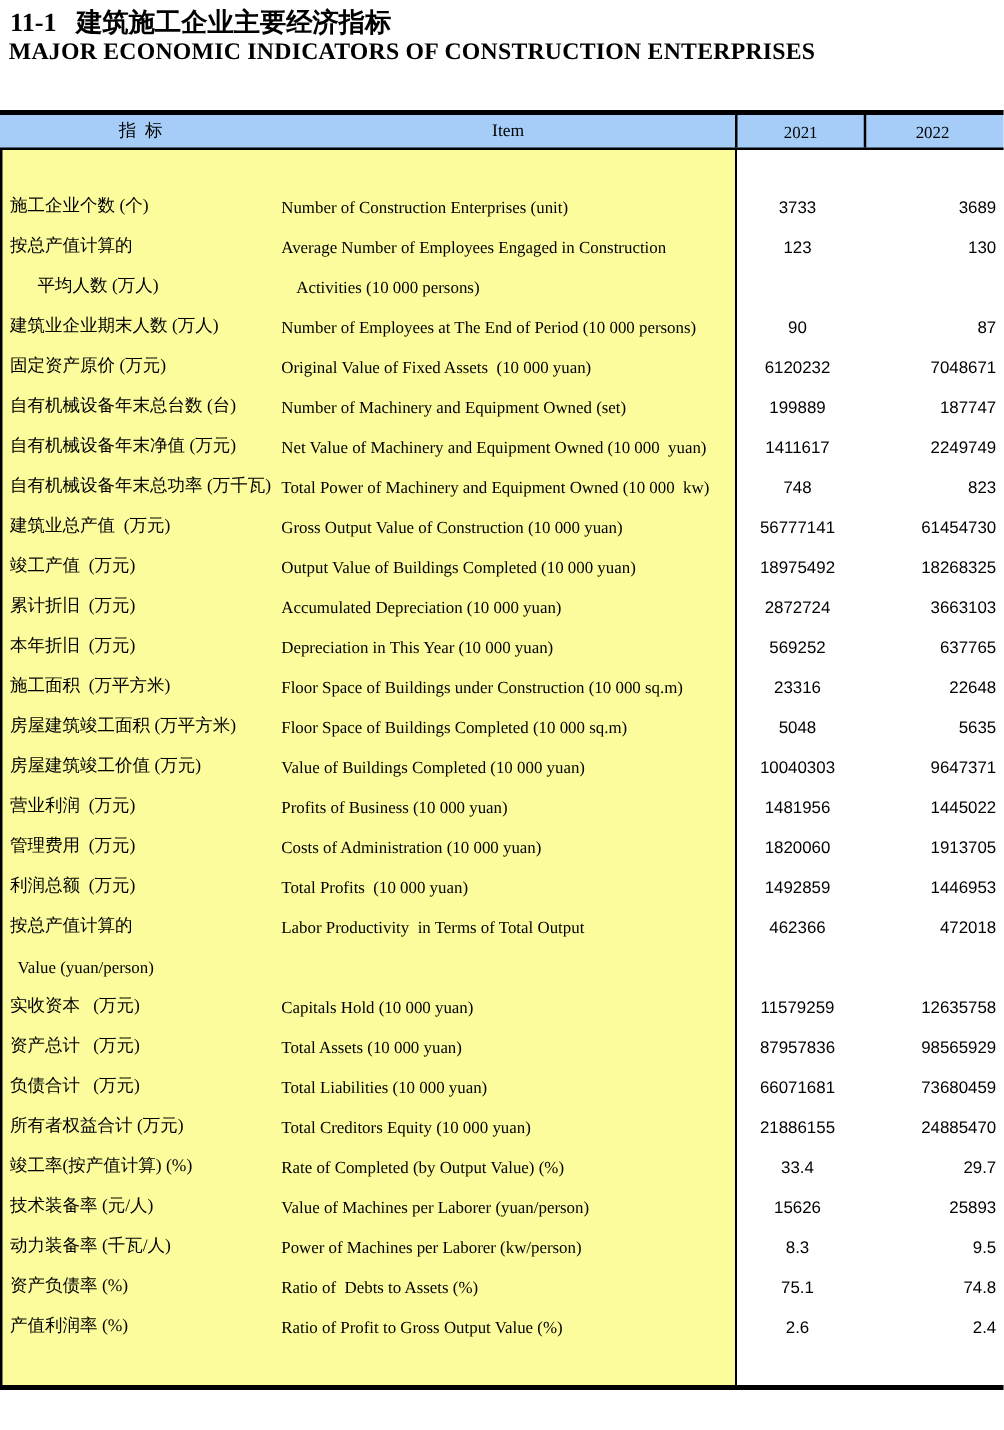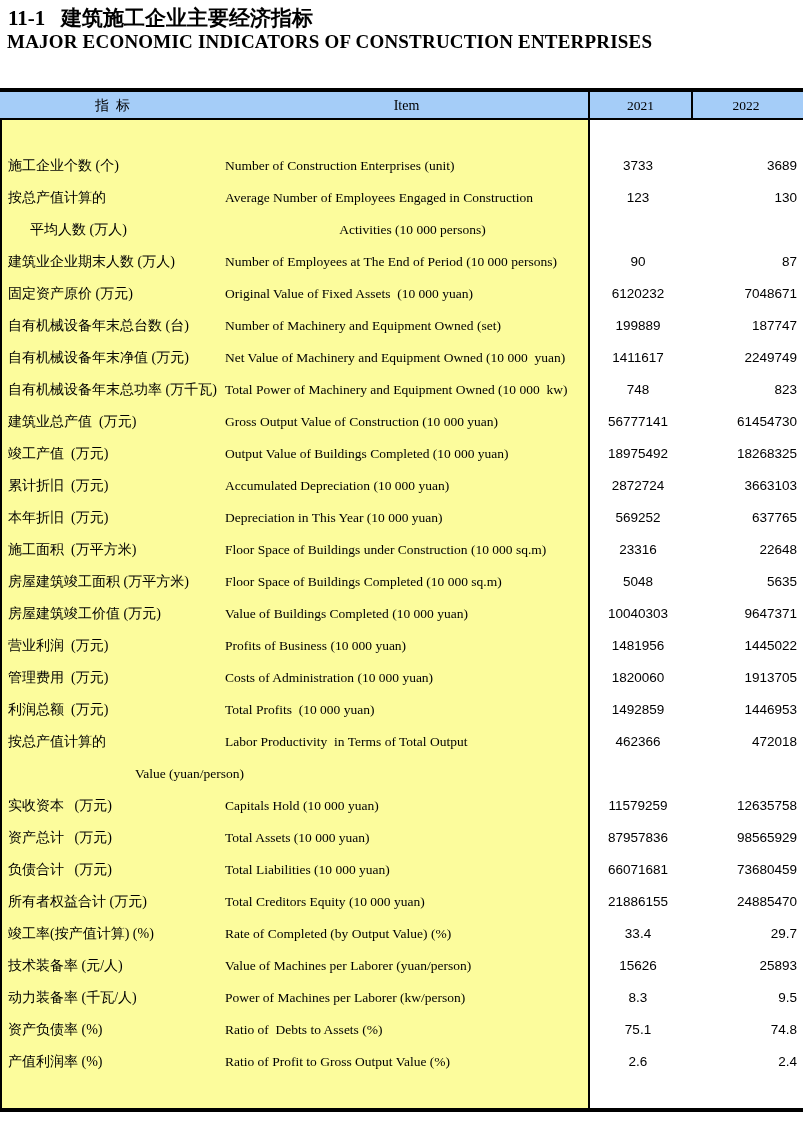--- a/index.html
+++ b/index.html
@@ -65,21 +65,21 @@
     font-family:"Liberation Serif","DejaVu Sans",serif;
     overflow:hidden;
   }
   .c-cn.indent{padding-left:28px;}
   .c-en{
     width:363px;
     font-size:13.5px;white-space:pre;
     font-family:"Liberation Serif",serif;
     overflow:hidden;
   }
-  .c-en.indent{padding-left:12px;text-align:center;}
+  .c-en.indent{padding-left:12px;}
   .c-21{
     width:100px;text-align:center;
     font-size:13.5px;
     font-family:"Liberation Sans","DejaVu Sans",sans-serif;
   }
   .c-22{
     width:109px;text-align:right;
     font-size:13.5px;
     font-family:"Liberation Sans","DejaVu Sans",sans-serif;
   }

